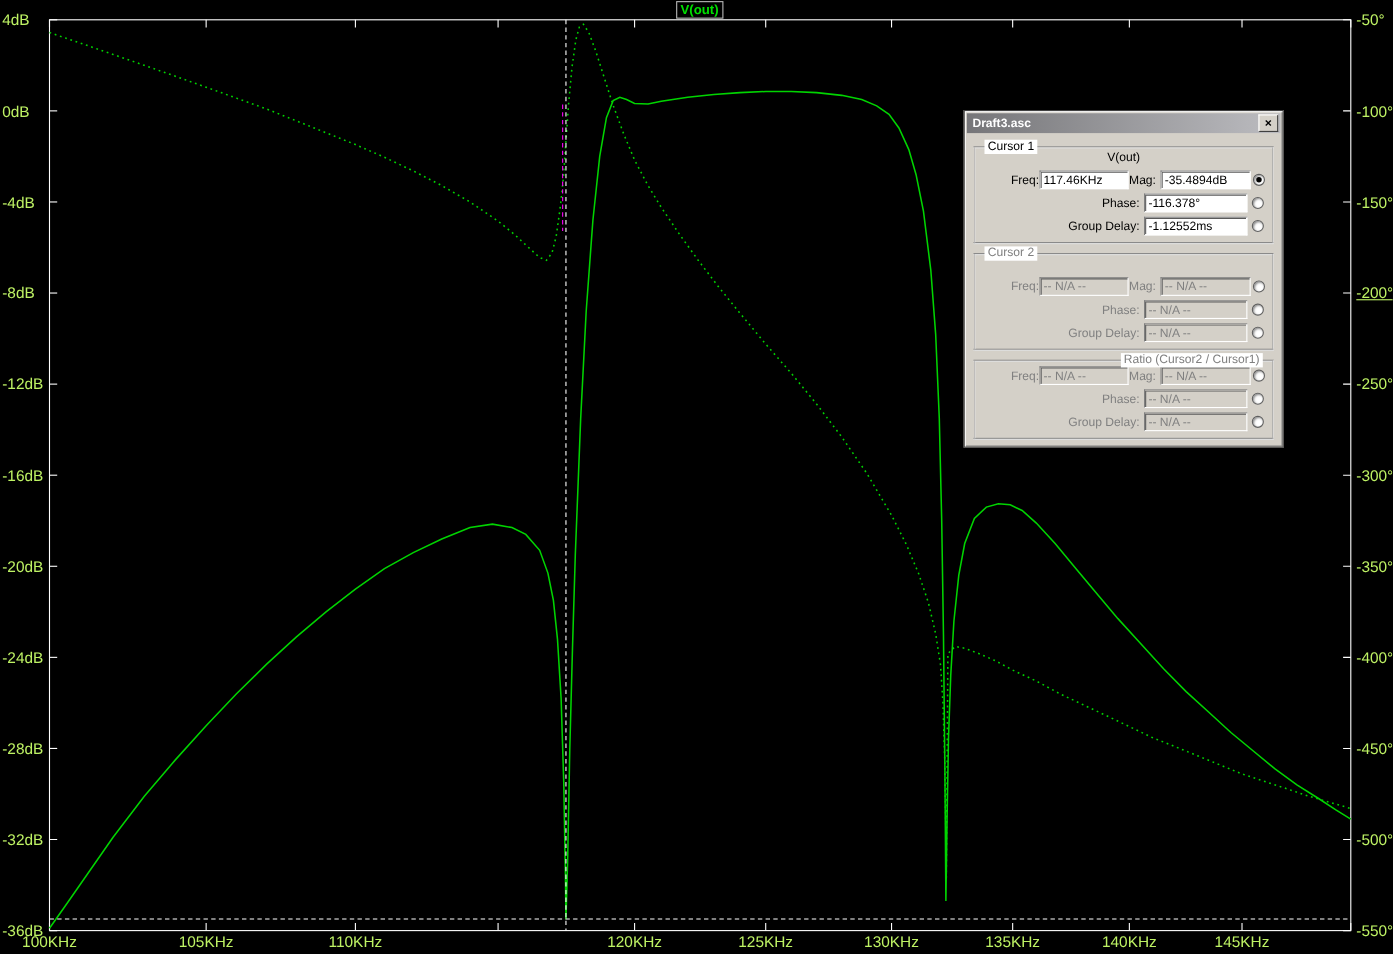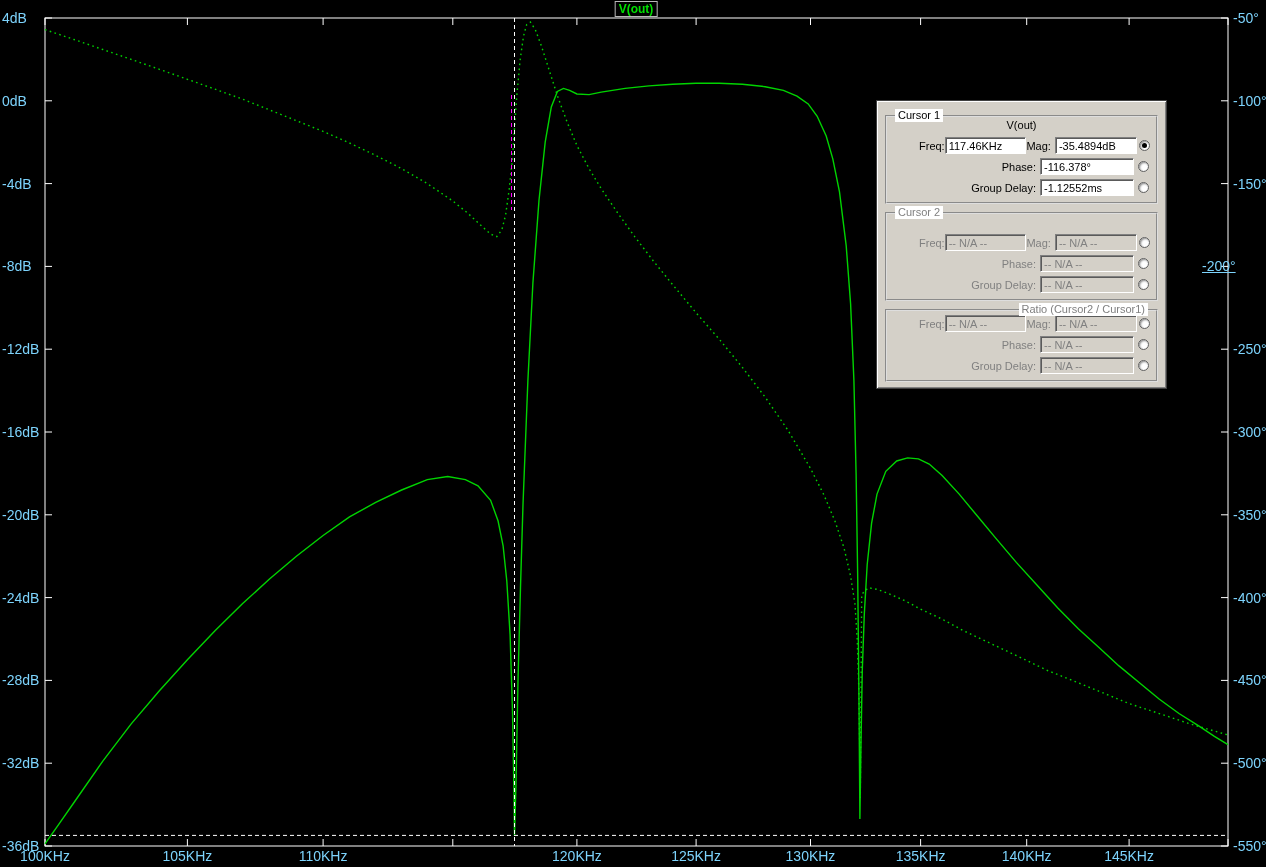--- a/index.html
+++ b/index.html
@@ -2,21 +2,21 @@
 <html><head>
 <meta charset="utf-8">
 <style>
   html,body{margin:0;padding:0;}
   body{
     width:1266px;height:867px;background:#000;position:relative;overflow:hidden;
     font-family:"Liberation Sans",sans-serif;
   }
   #plot-svg{position:absolute;left:0;top:0;}
   .tick-label{
-    position:absolute;font:14px "Liberation Sans",sans-serif;color:#7dd3fc;
+    position:absolute;font:14px "Liberation Sans",sans-serif;color:#bef264;
     white-space:nowrap;line-height:14px;
   }
   .pane-title{
     position:absolute;left:636px;top:1px;transform:translateX(-50%);
     background:#000;border:1px solid #b8b8b8;color:#00e000;
     font:bold 12px "Liberation Sans",sans-serif;padding:0 3px;line-height:14px;
   }
   
   .dialog{
     position:absolute;left:876px;top:100px;width:285px;
@@ -137,21 +137,21 @@
     <span class="tick-label" style="left: 2px; top: 507.8px;">-20dB</span>
     <span class="tick-label" style="left: 2px; top: 590.6px;">-24dB</span>
     <span class="tick-label" style="left: 2px; top: 673.4px;">-28dB</span>
     <span class="tick-label" style="left: 2px; top: 756.2px;">-32dB</span>
     <span class="tick-label" style="left: 2px; top: 839px;">-36dB</span>
   </div>
 <div id="labels-right">
     <span class="tick-label" style="left: 1233px; top: 11px;">-50°</span>
     <span class="tick-label" style="left: 1233px; top: 93.8px;">-100°</span>
     <span class="tick-label" style="left: 1233px; top: 176.6px;">-150°</span>
-    <span class="tick-label" style="left: 1202px; top: 259.4px; text-decoration: underline;">-200°</span>
+    <span class="tick-label" style="left: 1233px; top: 259.4px; text-decoration: underline;">-200°</span>
     <span class="tick-label" style="left: 1233px; top: 342.2px;">-250°</span>
     <span class="tick-label" style="left: 1233px; top: 425px;">-300°</span>
     <span class="tick-label" style="left: 1233px; top: 507.8px;">-350°</span>
     <span class="tick-label" style="left: 1233px; top: 590.6px;">-400°</span>
     <span class="tick-label" style="left: 1233px; top: 673.4px;">-450°</span>
     <span class="tick-label" style="left: 1233px; top: 756.2px;">-500°</span>
     <span class="tick-label" style="left: 1233px; top: 839px;">-550°</span>
   </div>
 <div id="labels-bottom">
     <span class="tick-label" style="left: 45px; top: 849px; transform: translateX(-50%);">100KHz</span>
@@ -163,20 +163,26 @@
     <span class="tick-label" style="left: 810.484px; top: 849px; transform: translateX(-50%);">130KHz</span>
     <span class="tick-label" style="left: 920.596px; top: 849px; transform: translateX(-50%);">135KHz</span>
     <span class="tick-label" style="left: 1026.7px; top: 849px; transform: translateX(-50%);">140KHz</span>
     <span class="tick-label" style="left: 1129.09px; top: 849px; transform: translateX(-50%);">145KHz</span>
     <span class="tick-label" style="left: 1228px; top: 849px; transform: translateX(-50%); margin-top: 40px;">150KHz</span>
   </div>
 
 <div class="pane-title">V(out)</div>
 
 <div class="dialog">
+  <div class="titlebar">
+    <span class="titletext">Draft3.asc</span>
+    <div class="closebtn">
+      <span>×</span>
+    </div>
+  </div>
   <div class="dbody">
 
     <div class="group">
       <span class="legend">Cursor 1</span>
       <div class="traceline">V(out)</div>
       <div class="crow">
         <span class="lbl lbl-freq">Freq:</span>
         <div class="field f-freq">
           <span>117.46KHz</span>
         </div>

